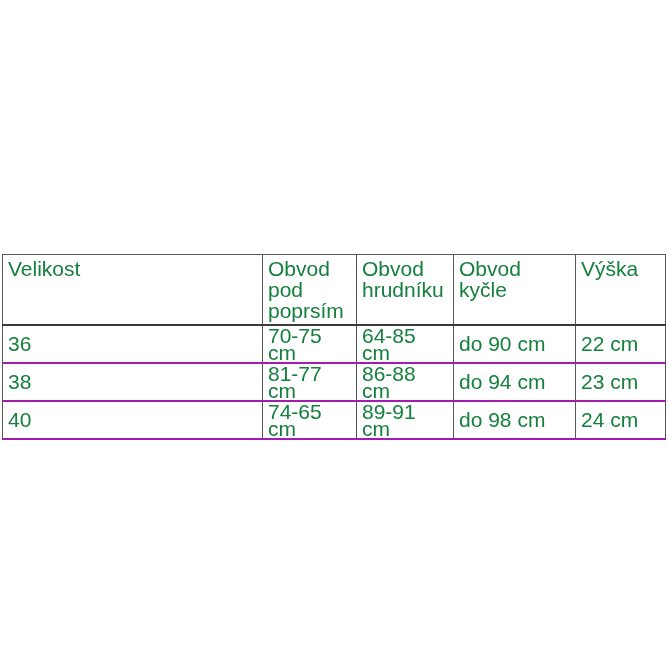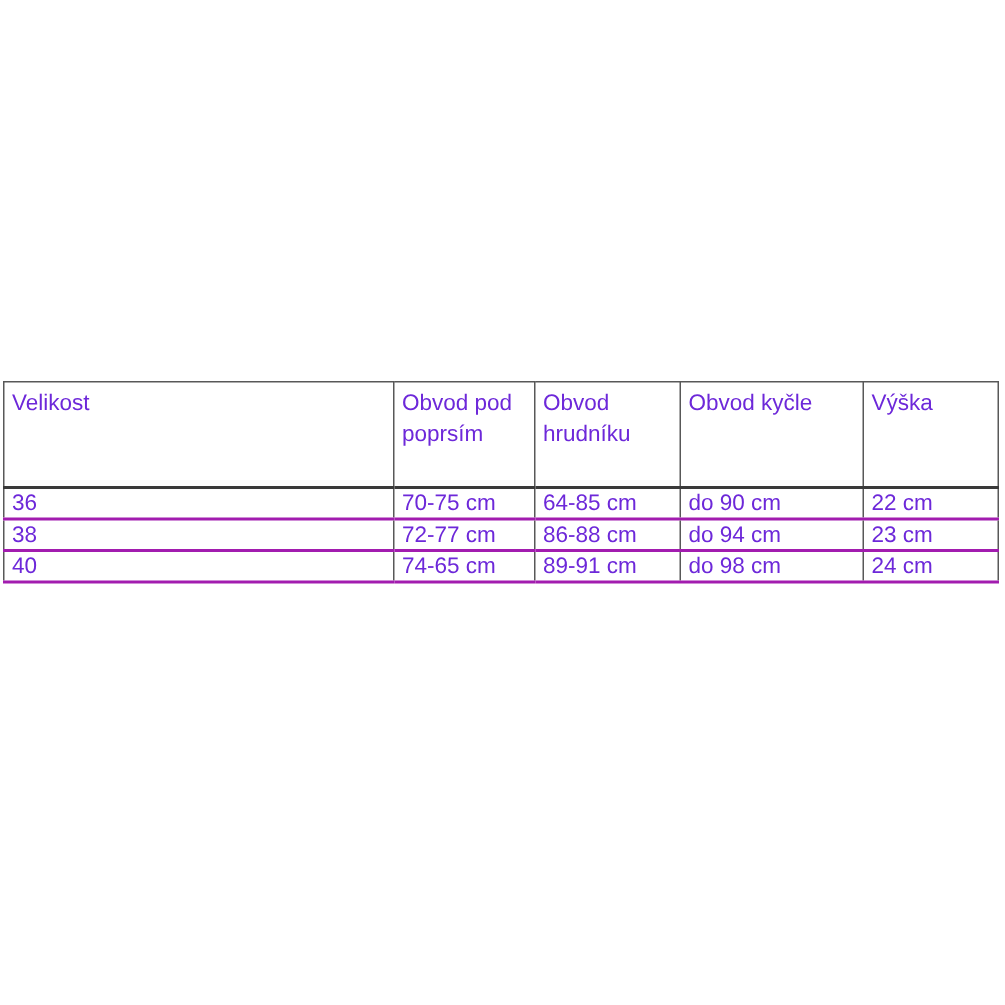--- a/index.html
+++ b/index.html
@@ -15,22 +15,22 @@
   }
   .table-wrap {
     position: absolute;
     top: 254px;
     left: 2px;
   }
   table.size-chart {
     border-collapse: collapse;
     table-layout: fixed;
     width: 663px;
-    font-size: 15px;
-    color: #6d28d9;
+    font-size: 21px;
+    color: #15803d;
     background: #ffffff;
   }
   table.size-chart th,
   table.size-chart td {
     border: 1px solid #585858;
     padding: 1px 4px 1px 5px;
     text-align: left;
     font-weight: normal;
     overflow: hidden;
   }
@@ -72,21 +72,21 @@
     <tbody>
       <tr>
         <td>36</td>
         <td>70-75 cm</td>
         <td>64-85 cm</td>
         <td>do 90 cm</td>
         <td>22 cm</td>
       </tr>
       <tr>
         <td>38</td>
-        <td>72-77 cm</td>
+        <td>81-77 cm</td>
         <td>86-88 cm</td>
         <td>do 94 cm</td>
         <td>23 cm</td>
       </tr>
       <tr>
         <td>40</td>
         <td>74-65 cm</td>
         <td>89-91 cm</td>
         <td>do 98 cm</td>
         <td>24 cm</td>

